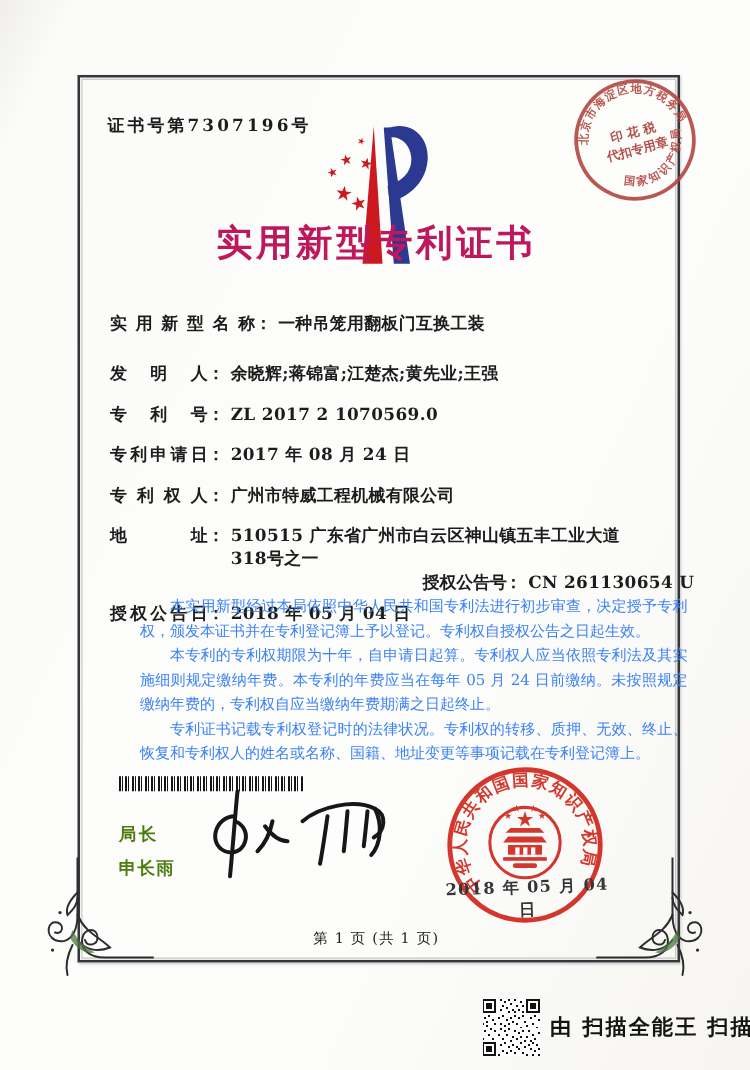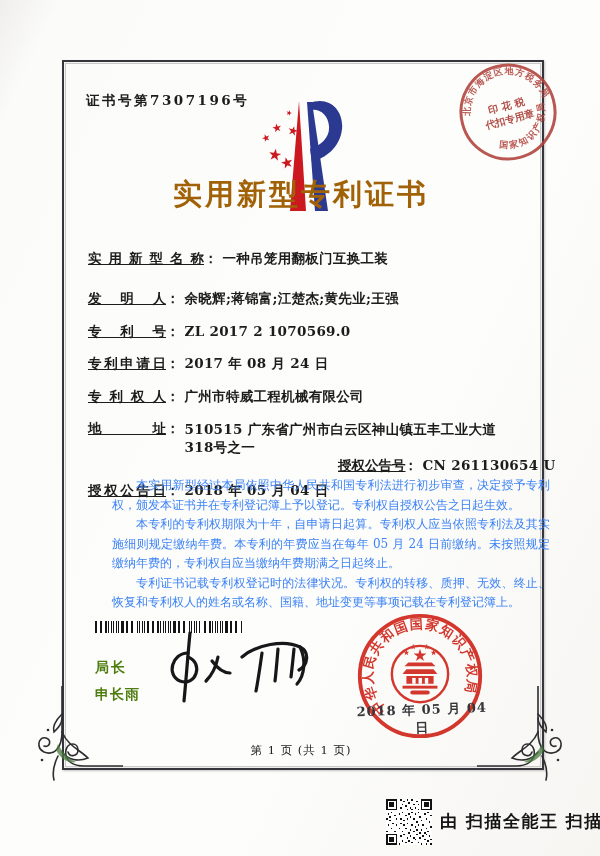--- a/index.html
+++ b/index.html
@@ -11,24 +11,24 @@
   .frame { position:absolute; left:62px; top:60px; width:478px; height:706px;
            border:2px solid #35353b;
            box-shadow: inset 1px 1px 0 #f4f4f1, inset -1px -1px 0 #ededea, 1px 1px 2px rgba(90,90,95,.35); }
   .frame::after { content:''; position:absolute; inset:1px; border:1px solid rgba(140,140,148,.45); }
 
   .cert-no { position:absolute; left:86px; top:92px; font-size:13.5px; font-weight:600; letter-spacing:2.5px; }
 
   .logo { position:absolute; left:254px; top:97px; }
 
   .title { position:absolute; left:62px; top:175px; width:478px; text-align:center;
-           font-size:29px; font-weight:700; letter-spacing:3px; color:#a16207; }
+           font-size:29px; font-weight:700; letter-spacing:3px; color:#be185d; }
 
   .row { position:absolute; left:88px; width:436px; font-size:13.5px; font-weight:700; white-space:nowrap; }
-  .row .lbl { display:inline-block; width:78px; text-align:justify; text-align-last:justify; vertical-align:top;text-decoration:underline; }
+  .row .lbl { display:inline-block; width:78px; text-align:justify; text-align-last:justify; vertical-align:top; }
   .row .lbl.wide { width:116px; }
   .row .colon { display:inline-block; margin-right:5px; }
   .row .val { font-weight:700; letter-spacing:.3px; }
   .row .val.wrap { display:inline-block; white-space:normal; width:340px; line-height:18px; vertical-align:top; }
   .row.pair-right { left:338px; width:200px; }
   .row.pair-right .lbl { width:66px; }
 
   .paras { position:absolute; left:88px; top:476px; width:438px; font-size:12px; line-height:19.5px;
            text-align:justify; color:#3b82f6;margin-left:24px; }
   .paras p { margin:0; text-indent:2em; }

